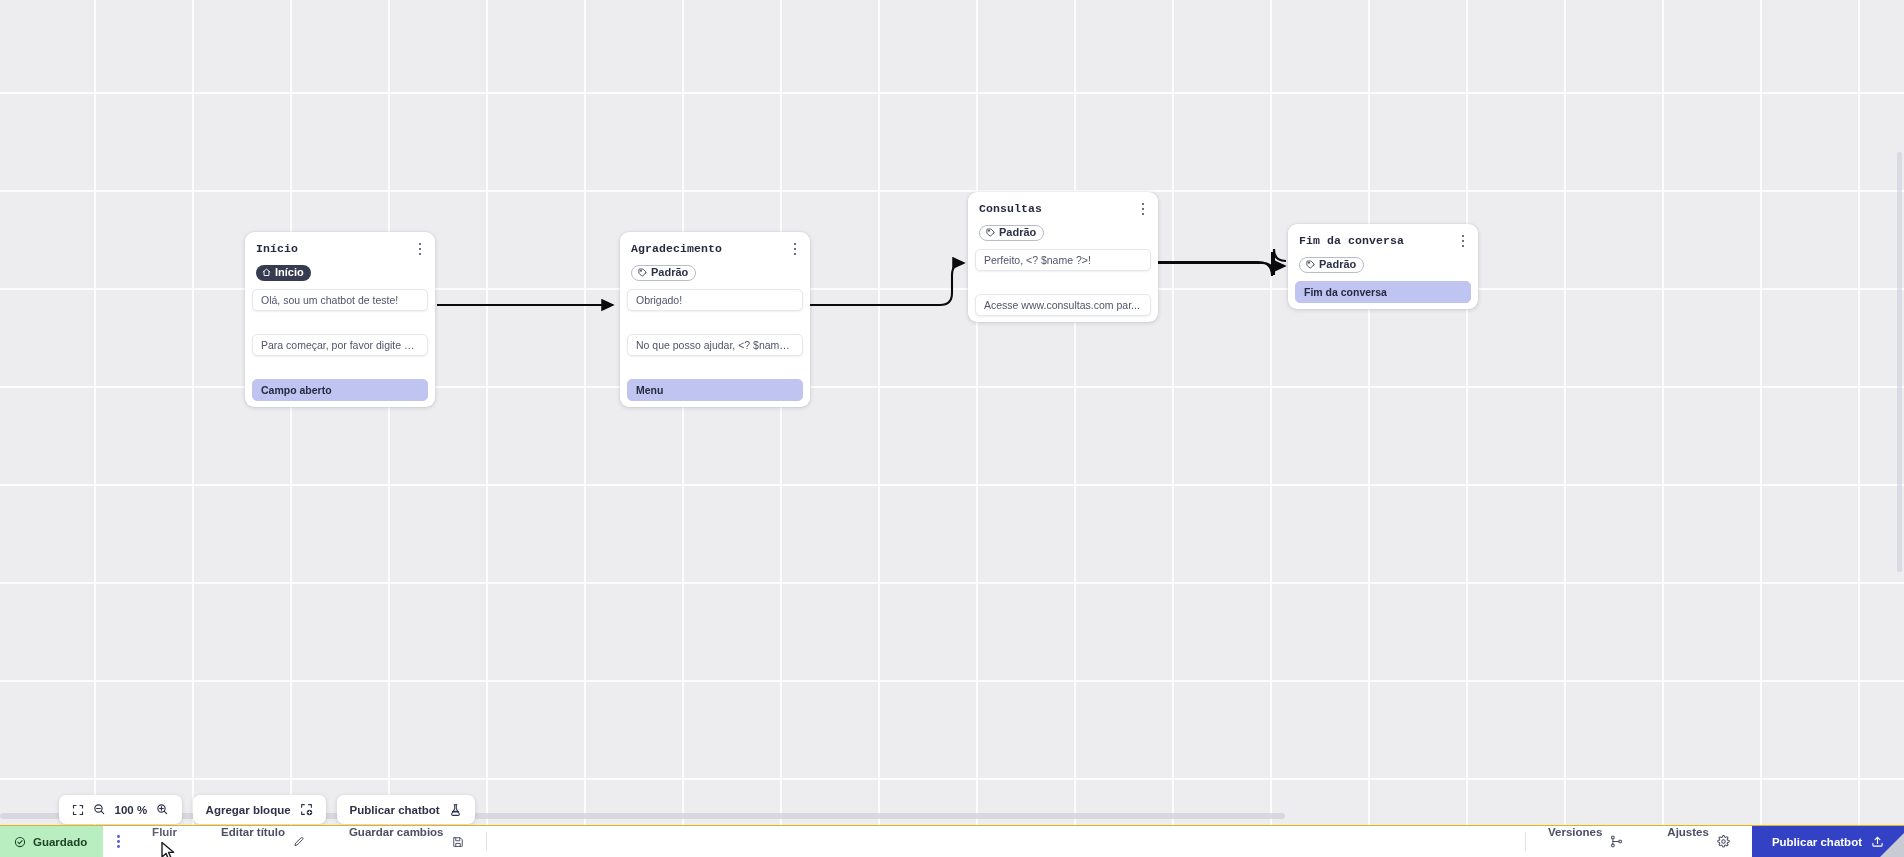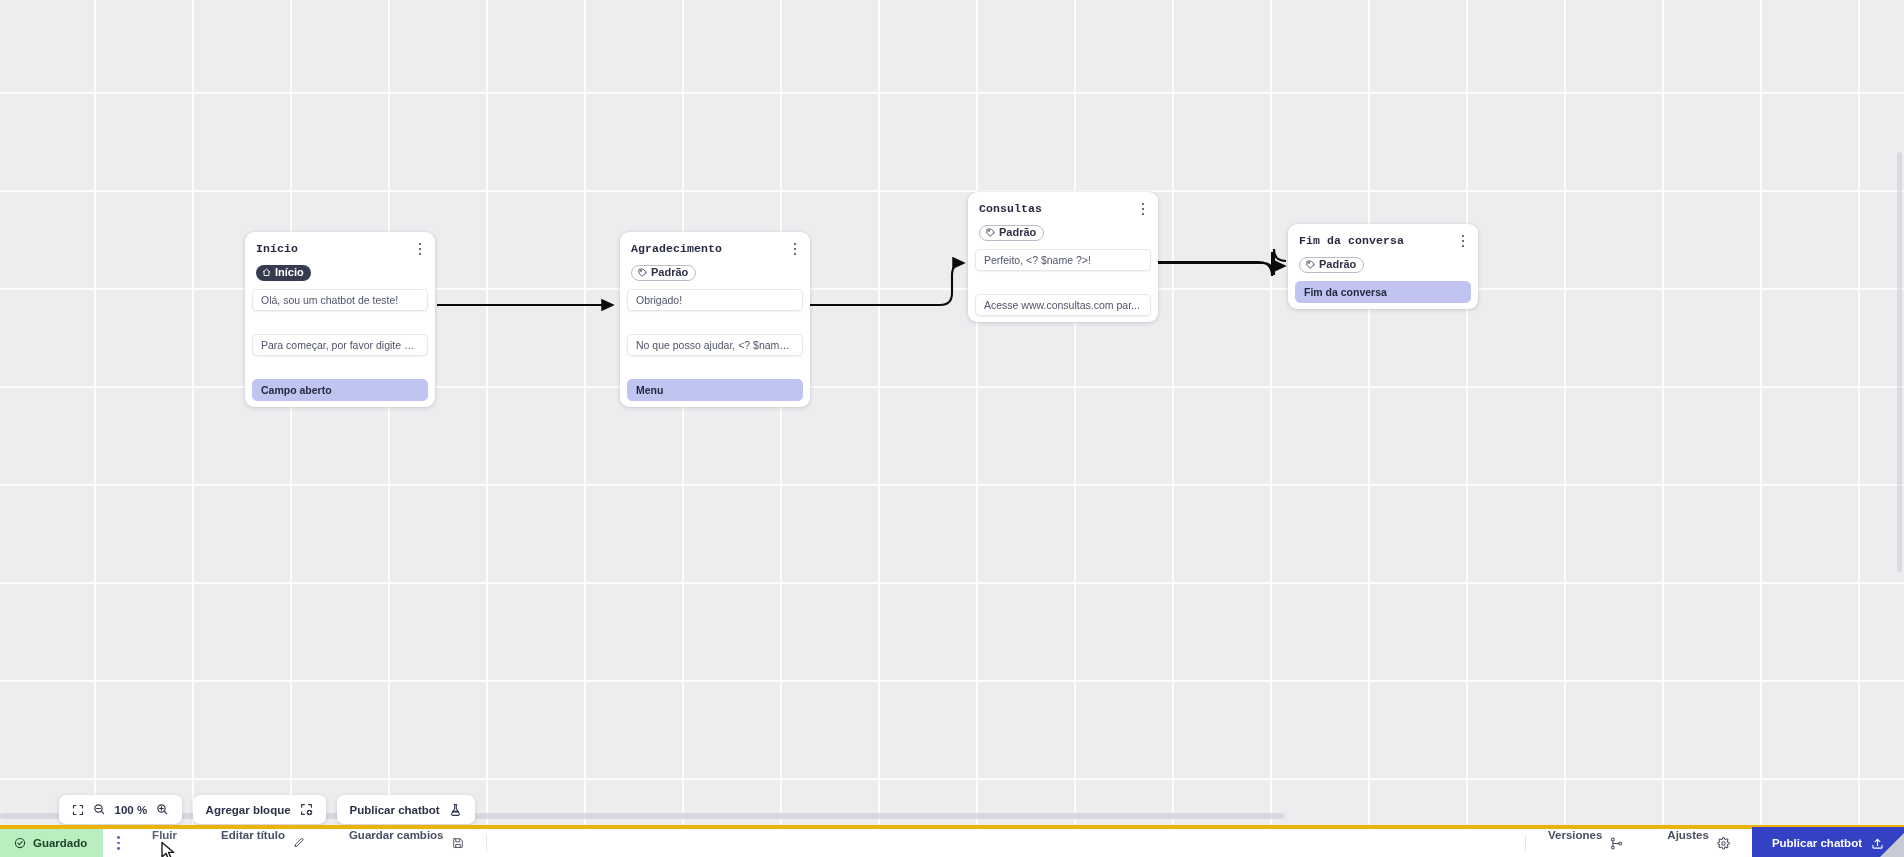--- a/index.html
+++ b/index.html
@@ -137,21 +137,21 @@
   }
   .pill .zv { font-weight: 700; font-size: 11.5px; color: #2d3147; }
   .ic { display: flex; align-items: center; justify-content: center; cursor: pointer; }
 
   
   .statusbar {
     position: absolute;
     left: 0; bottom: 0;
     width: 1904px; height: 32px;
     background: #ffffff;
-    border-top: 4px solid #eab308;
+    border-top: 1px solid #eab308;
     display: flex;
     align-items: stretch;
     z-index: 30;
   }
   .saved-chip {
     display: flex; align-items: center; gap: 7px;
     background: #b9eec0;
     color: #1e4427;
     font-size: 11.5px; font-weight: 700;
     padding: 0 16px 0 14px;

